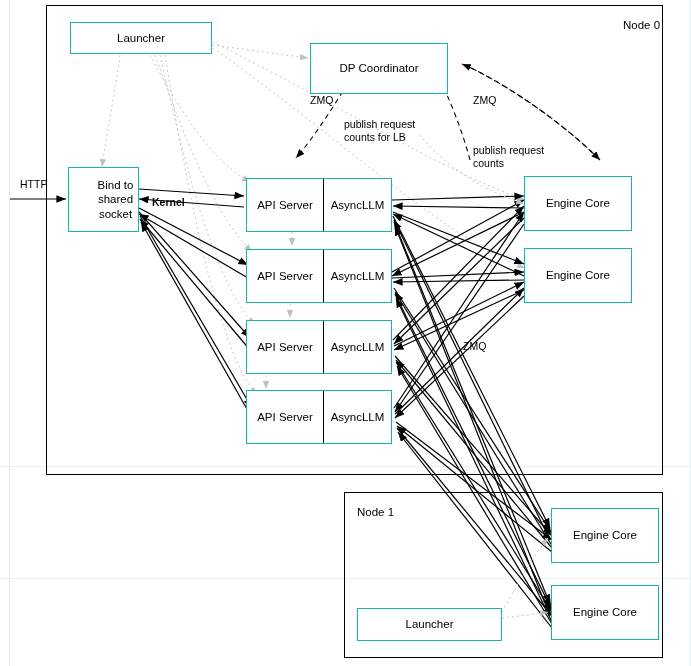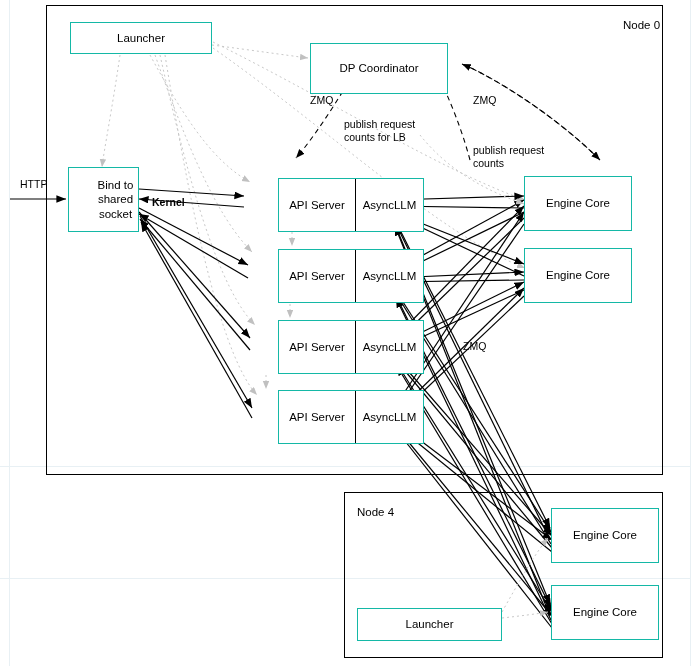--- a/index.html
+++ b/index.html
@@ -46,21 +46,20 @@
     justify-content: center;
     font-size: 11.5px;
     color: #000000;
     text-align: center;
     line-height: 1.25;
   }
   .box.split {
     padding: 0;
     display: flex;
     flex-direction: row;
-    margin-left: 32px;
   }
   .box .cell {
     display: flex;
     align-items: center;
     justify-content: center;
     height: 100%;
     box-sizing: border-box;
     font-size: 11.5px;
   }
   .box .cell.left {
@@ -88,21 +87,21 @@
 
   <div class="grid-line" style="left:9px; top:0; width:1px; height:666px;"></div>
   <div class="grid-line" style="left:690px; top:0; width:1px; height:666px;"></div>
   <div class="grid-line" style="left:0; top:466px; width:691px; height:1px;"></div>
   <div class="grid-line" style="left:0; top:578px; width:691px; height:1px;"></div>
 
   <div class="node-box" style="left:46px; top:5px; width:617px; height:470px;"></div>
   <div class="node-label" style="left:623px; top:19px;">Node 0</div>
 
   <div class="node-box" style="left:344px; top:492px; width:319px; height:166px;"></div>
-  <div class="node-label" style="left:357px; top:506px;">Node 4</div>
+  <div class="node-label" style="left:357px; top:506px;">Node 1</div>
 
   <svg class="overlay" viewBox="0 0 691 666">
     <defs>
       <marker id="ah" markerWidth="9" markerHeight="9" refX="8" refY="3.2" orient="auto" markerUnits="strokeWidth">
         <path d="M0,0 L8,3.2 L0,6.4 z" fill="#000000"></path>
       </marker>
       <marker id="ahf" markerWidth="9" markerHeight="9" refX="8" refY="3.2" orient="auto" markerUnits="strokeWidth">
         <path d="M0,0 L8,3.2 L0,6.4 z" fill="#c0c0c0"></path>
       </marker>
     </defs>

